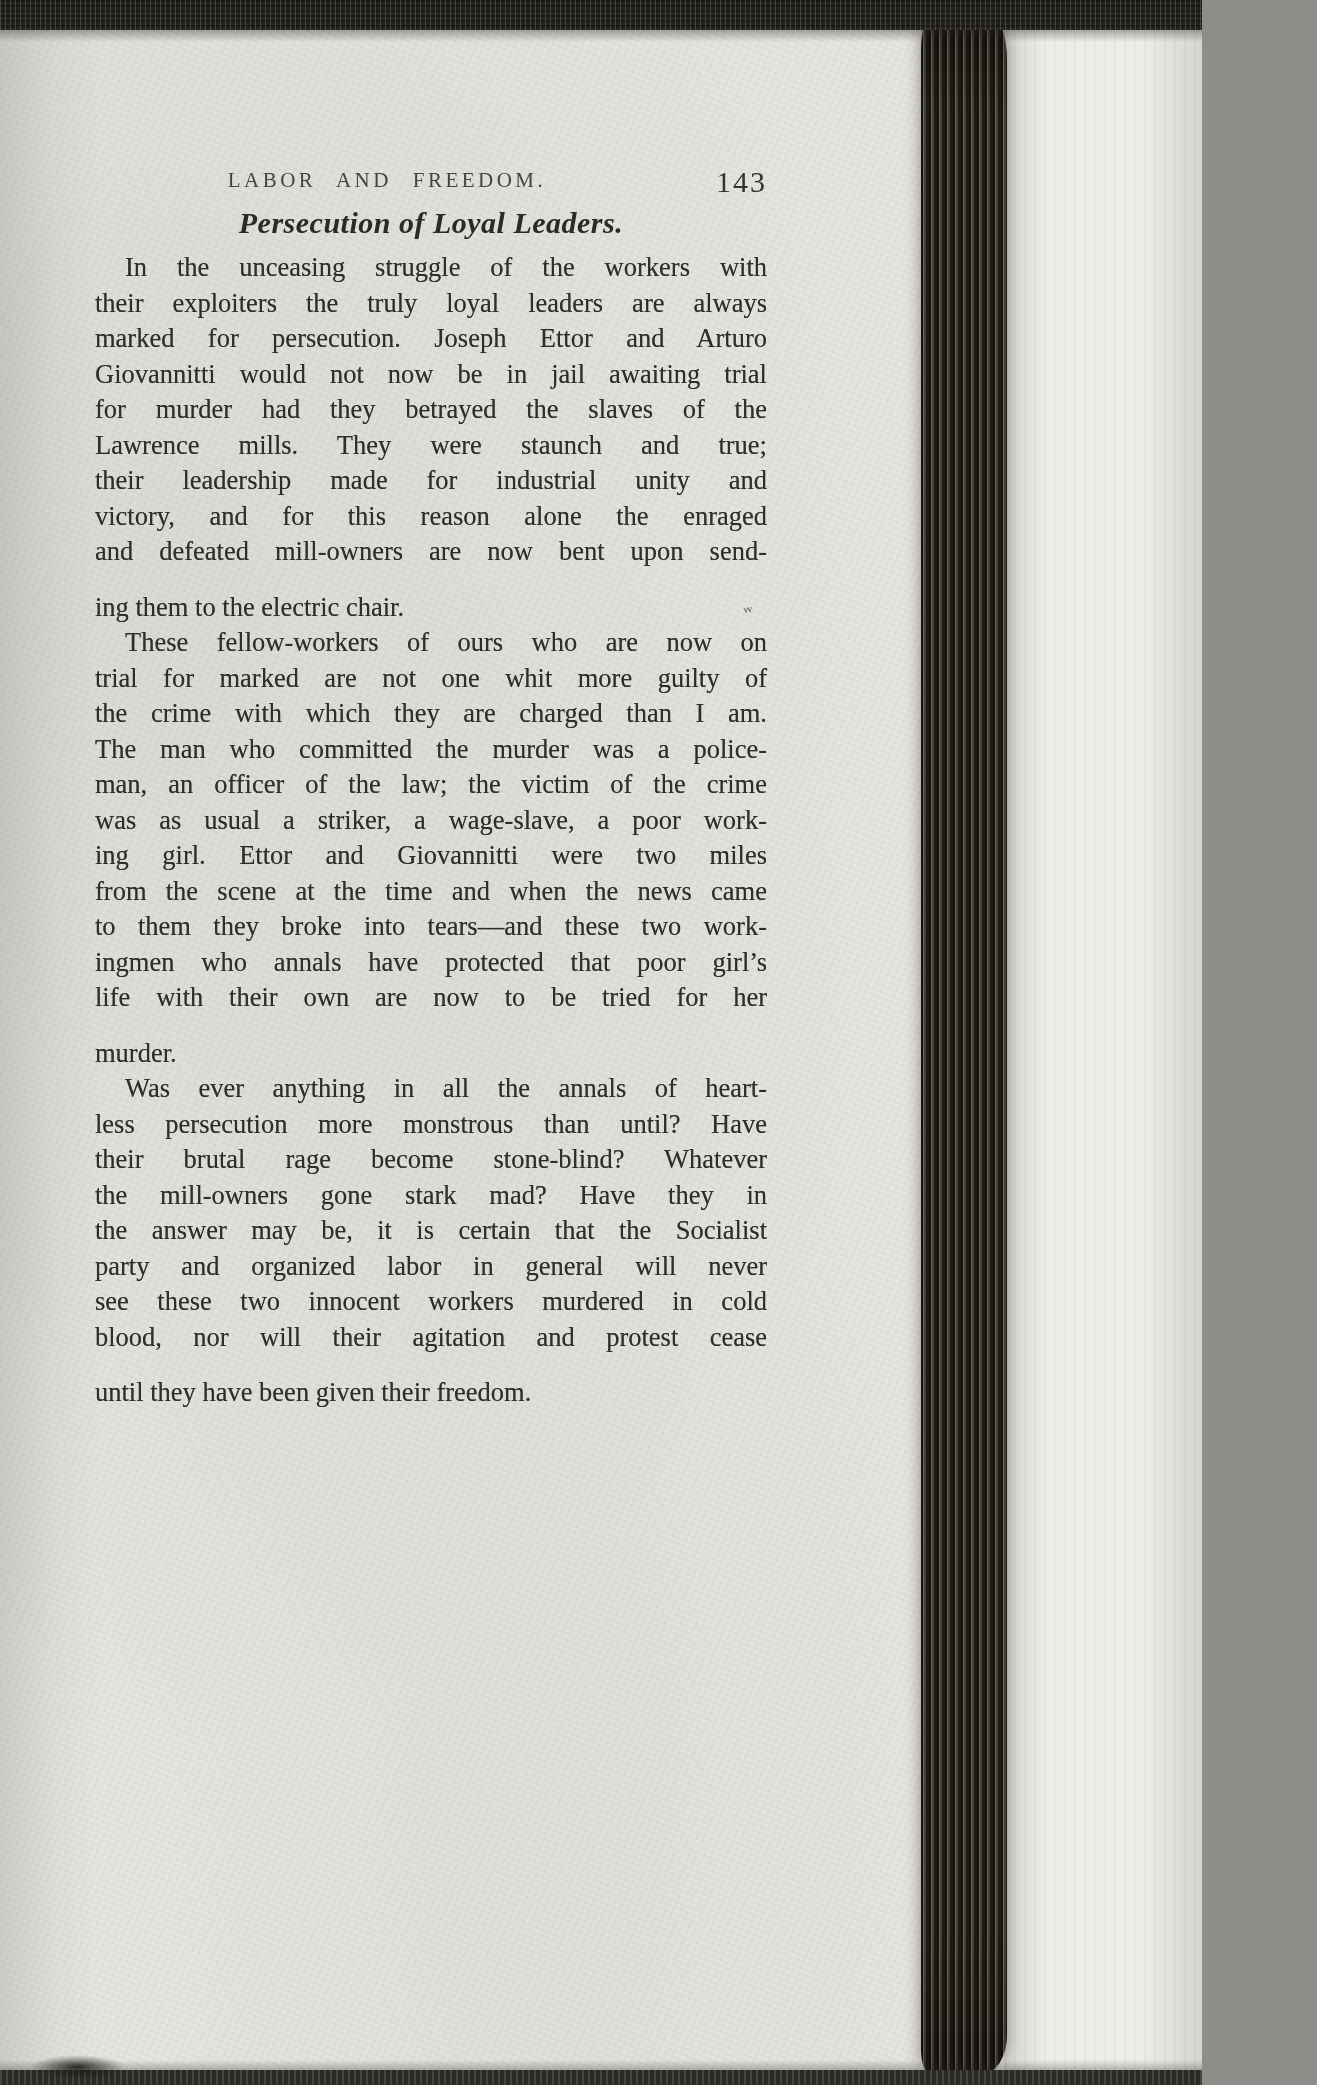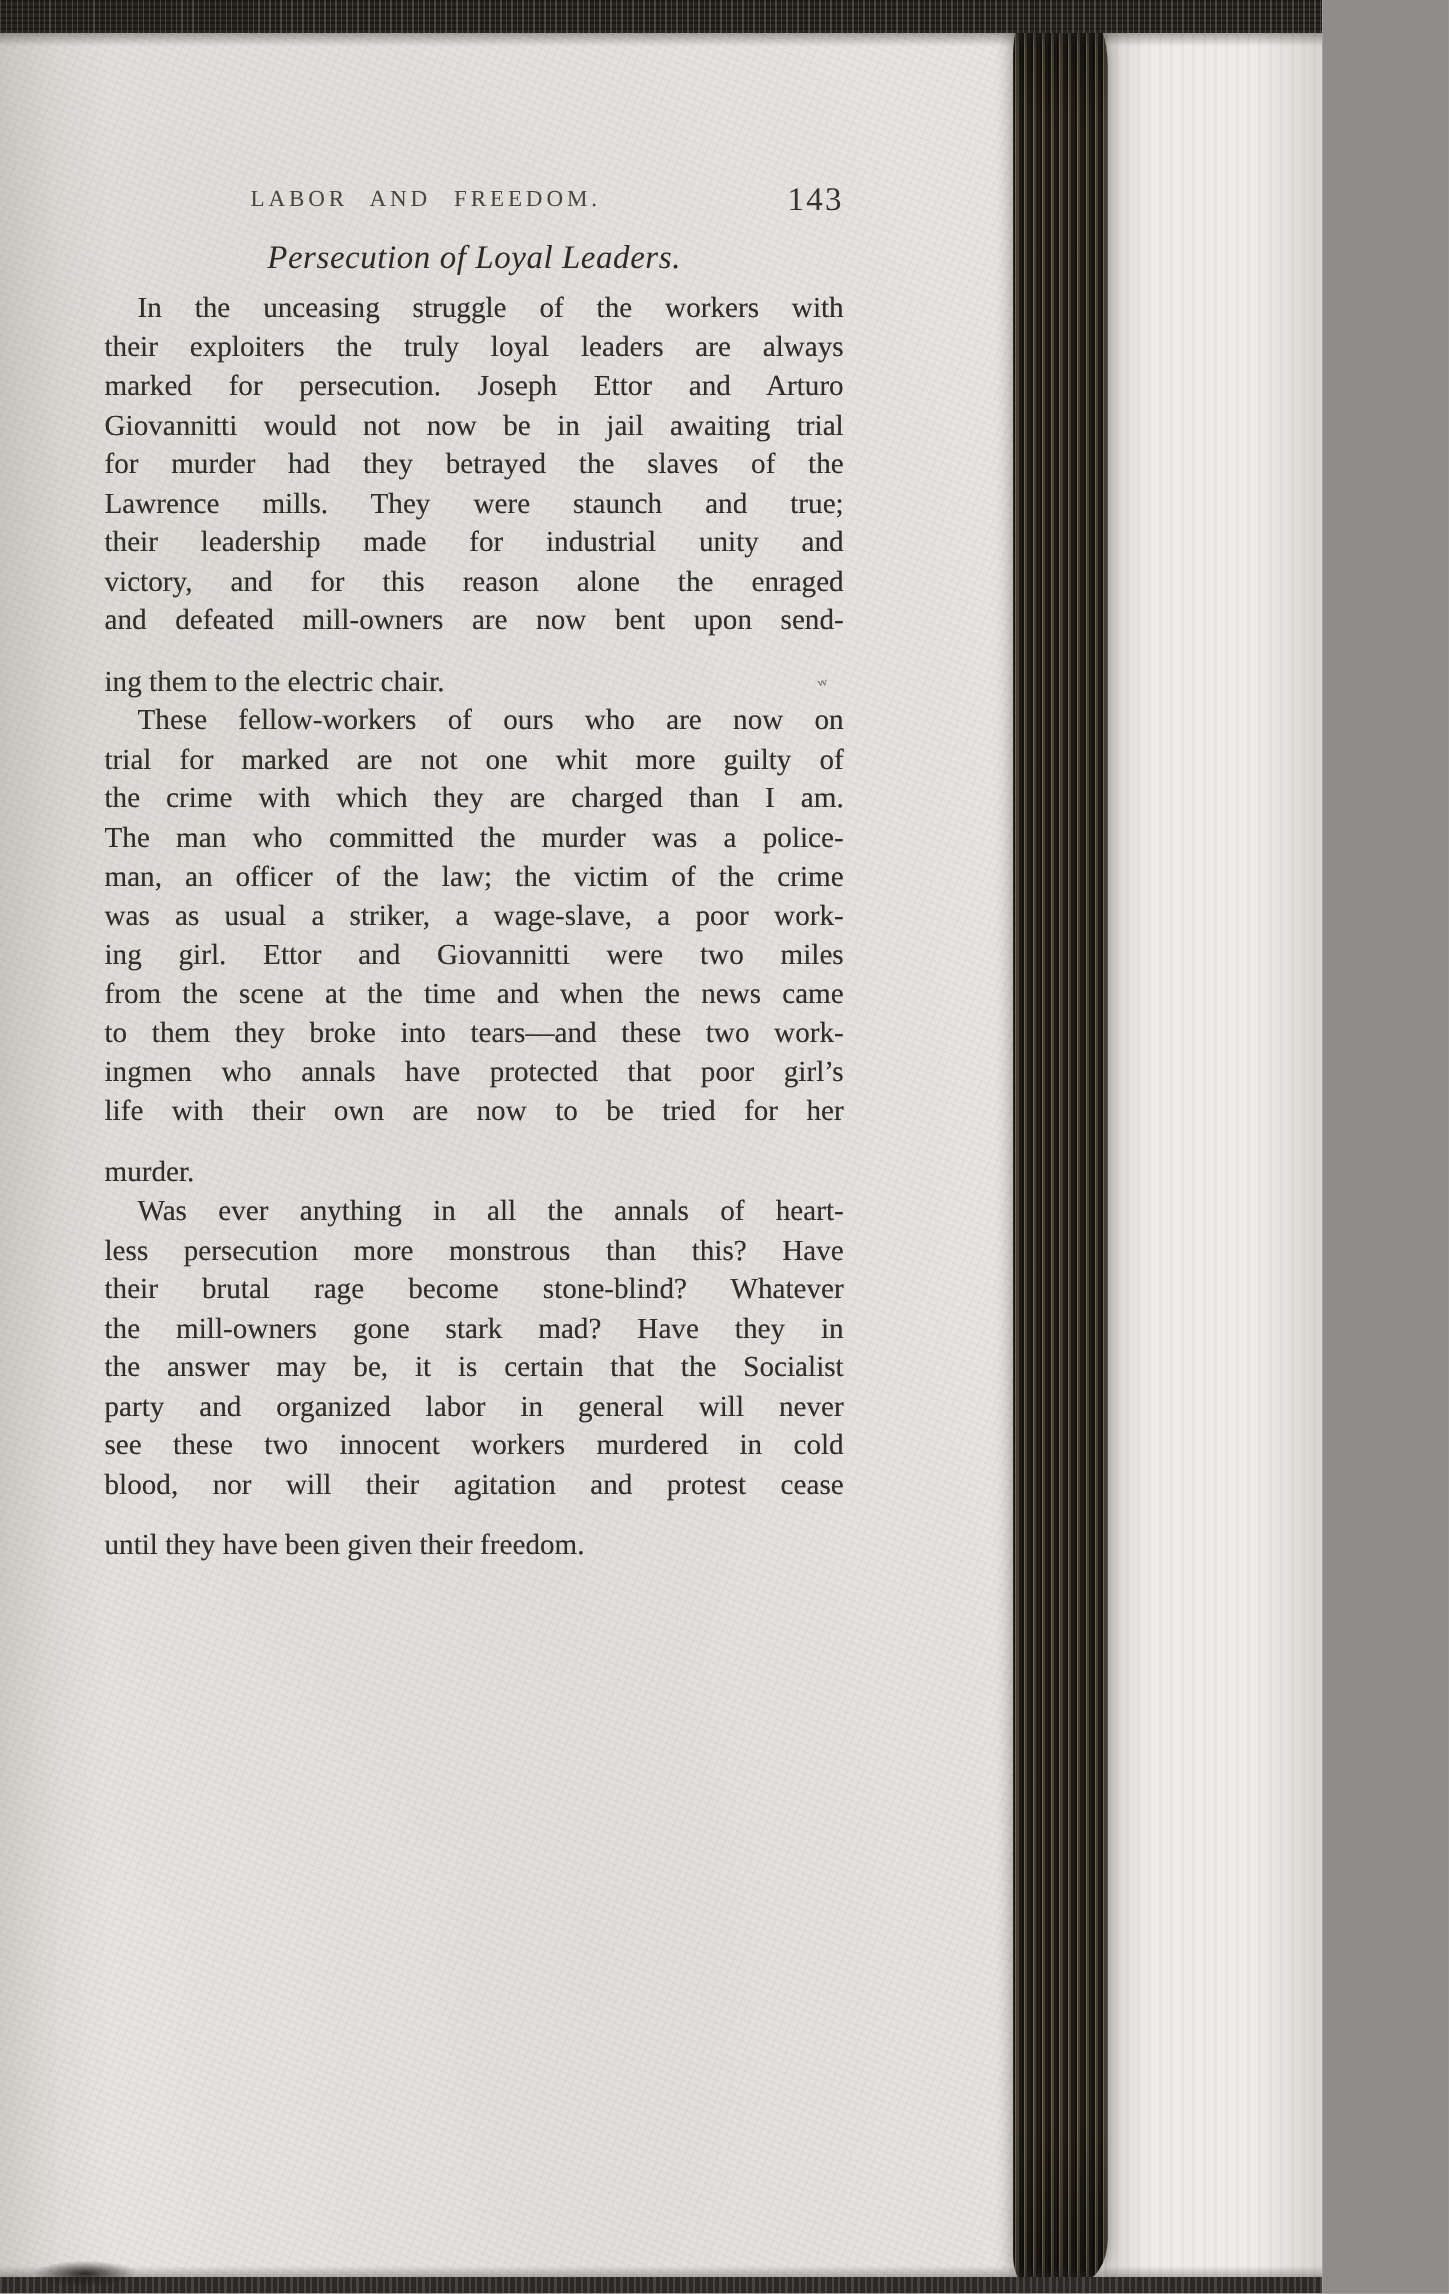--- a/index.html
+++ b/index.html
@@ -72,22 +72,22 @@
   .running-head { position: relative; height: 30px; }
   .head-title {
     display: block; text-align: center; padding-right: 88px;
     font-size: 21px; letter-spacing: 3.5px; word-spacing: 12px; color: #45443d;
   }
   .page-num {
     position: absolute; right: 0; top: -3px;
     font-size: 30px; letter-spacing: 2px; color: #34332d;
   }
   .section-title {
-    margin: 20px 0 10px; text-align: center;
-    font-style: italic; font-weight: normal;
+    margin: 8px 0 10px; text-align: center;
+    font-style: italic; font-weight: bold;
     font-size: 30px; letter-spacing: 0.5px; color: #2b2a25;
   }
   .body-text {
     position: relative;
     font-size: 26.5px; line-height: 35.5px;
     text-shadow: 0 0 0.5px rgba(47,46,41,0.55);
   }
   .paragraph { margin: 0; }
   .line { text-align: justify; text-align-last: justify; }
   .line.first { text-indent: 30px; }
@@ -138,21 +138,21 @@
           <div class="line">was as usual a striker, a wage-slave, a poor work-</div>
           <div class="line">ing girl.  Ettor and Giovannitti were two miles</div>
           <div class="line">from the scene at the time and when the news came</div>
           <div class="line">to them they broke into tears—and these two work-</div>
           <div class="line">ingmen who annals have protected that poor girl’s</div>
           <div class="line">life with their own are now to be tried for her</div>
           <div class="line last">murder.</div>
         </div>
         <div class="paragraph">
           <div class="line first">Was ever anything in all the annals of heart-</div>
-          <div class="line">less persecution more monstrous than this?  Have</div>
+          <div class="line">less persecution more monstrous than until?  Have</div>
           <div class="line">their brutal rage become stone-blind?  Whatever</div>
           <div class="line">the mill-owners gone stark mad?  Have they in</div>
           <div class="line">the answer may be, it is certain that the Socialist</div>
           <div class="line">party and organized labor in general will never</div>
           <div class="line">see these two innocent workers murdered in cold</div>
           <div class="line">blood, nor will their agitation and protest cease</div>
           <div class="line last">until they have been given their freedom.</div>
         </div>
       </div>
   </div>

